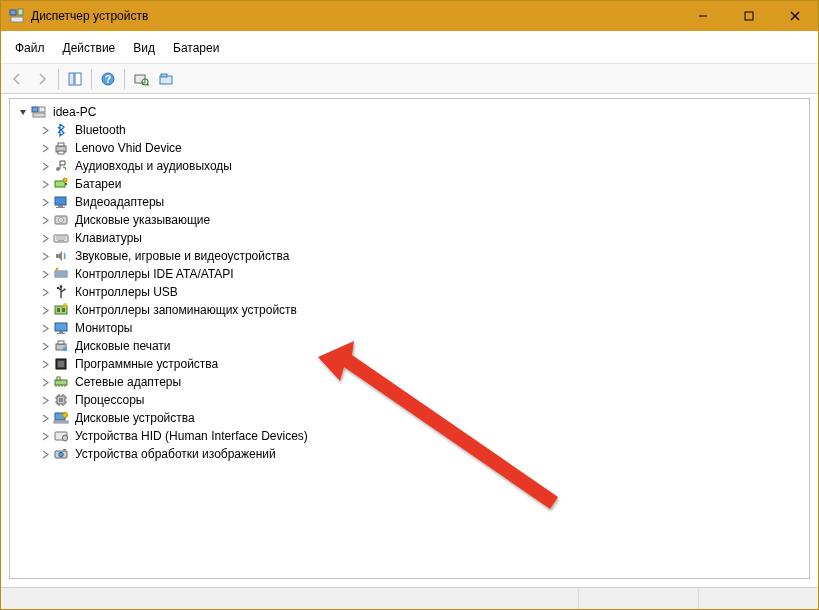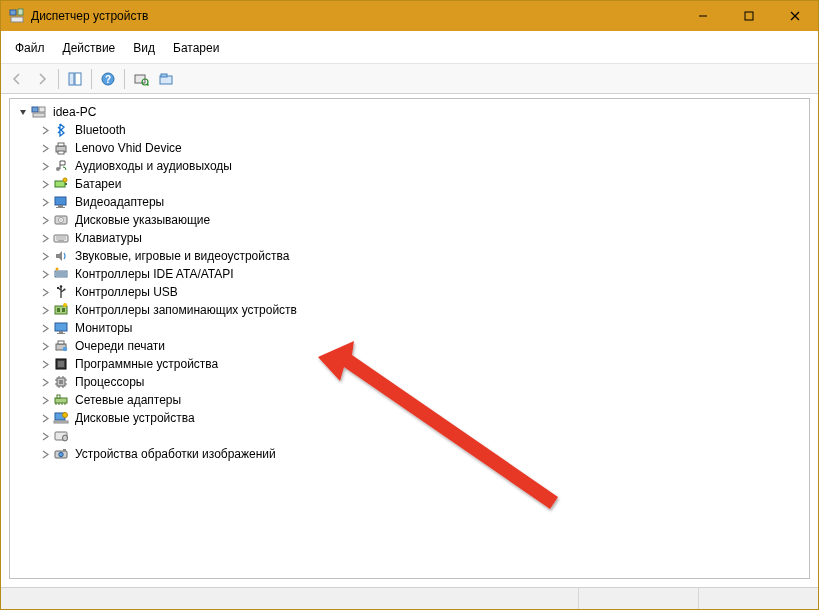--- a/index.html
+++ b/index.html
@@ -419,35 +419,53 @@
               <path d="M2 1 L7 4.5 L2 8" fill="none" stroke="#808080" stroke-width="1.2"></path>
             </svg>
           </span>
           <span class="dev-icon">
             <svg width="16" height="16" viewBox="0 0 16 16">
               <rect x="3" y="6" width="10" height="6" fill="#c8c8c8" stroke="#666"></rect>
               <rect x="5" y="3" width="6" height="3" fill="#fff" stroke="#666"></rect>
               <circle cx="12" cy="11" r="2.3" fill="#5aa0e0"></circle>
             </svg>
           </span>
-          <span class="label">Очереди печати</span>
+          <span class="label">Дисковые печати</span>
         </div>
         <div class="node" style="--indent: 26px;">
           <span class="expander">
             <svg width="9" height="9">
               <path d="M2 1 L7 4.5 L2 8" fill="none" stroke="#808080" stroke-width="1.2"></path>
             </svg>
           </span>
           <span class="dev-icon">
             <svg width="16" height="16" viewBox="0 0 16 16">
               <rect x="3" y="3" width="10" height="10" fill="#404040" stroke="#000"></rect>
               <rect x="5" y="5" width="6" height="6" fill="#707070"></rect>
             </svg>
           </span>
           <span class="label">Программные устройства</span>
+        </div>
+        <div class="node" style="--indent: 26px;">
+          <span class="expander">
+            <svg width="9" height="9">
+              <path d="M2 1 L7 4.5 L2 8" fill="none" stroke="#808080" stroke-width="1.2"></path>
+            </svg>
+          </span>
+          <span class="dev-icon">
+            <svg width="16" height="16" viewBox="0 0 16 16">
+              <rect x="2" y="6" width="12" height="5" fill="#a8d080" stroke="#4a7a2a"></rect>
+              <rect x="4" y="3" width="3" height="3" fill="#fff" stroke="#4a7a2a"></rect>
+              <line x1="3" y1="11" x2="3" y2="13" stroke="#4a7a2a"></line>
+              <line x1="6" y1="11" x2="6" y2="13" stroke="#4a7a2a"></line>
+              <line x1="9" y1="11" x2="9" y2="13" stroke="#4a7a2a"></line>
+              <line x1="12" y1="11" x2="12" y2="13" stroke="#4a7a2a"></line>
+            </svg>
+          </span>
+          <span class="label">Сетевые адаптеры</span>
         </div>
         <div class="node" style="--indent: 26px;">
           <span class="expander">
             <svg width="9" height="9">
               <path d="M2 1 L7 4.5 L2 8" fill="none" stroke="#808080" stroke-width="1.2"></path>
             </svg>
           </span>
           <span class="dev-icon">
             <svg width="16" height="16" viewBox="0 0 16 16">
               <rect x="4" y="4" width="8" height="8" fill="#c8c8c8" stroke="#666"></rect>
@@ -465,57 +483,40 @@
           <span class="label">Процессоры</span>
         </div>
         <div class="node" style="--indent: 26px;">
           <span class="expander">
             <svg width="9" height="9">
               <path d="M2 1 L7 4.5 L2 8" fill="none" stroke="#808080" stroke-width="1.2"></path>
             </svg>
           </span>
           <span class="dev-icon">
             <svg width="16" height="16" viewBox="0 0 16 16">
-              <rect x="2" y="6" width="12" height="5" fill="#a8d080" stroke="#4a7a2a"></rect>
-              <rect x="4" y="3" width="3" height="3" fill="#fff" stroke="#4a7a2a"></rect>
-              <line x1="3" y1="11" x2="3" y2="13" stroke="#4a7a2a"></line>
-              <line x1="6" y1="11" x2="6" y2="13" stroke="#4a7a2a"></line>
-              <line x1="9" y1="11" x2="9" y2="13" stroke="#4a7a2a"></line>
-              <line x1="12" y1="11" x2="12" y2="13" stroke="#4a7a2a"></line>
-            </svg>
-          </span>
-          <span class="label">Сетевые адаптеры</span>
-        </div>
-        <div class="node" style="--indent: 26px;">
-          <span class="expander">
-            <svg width="9" height="9">
-              <path d="M2 1 L7 4.5 L2 8" fill="none" stroke="#808080" stroke-width="1.2"></path>
-            </svg>
-          </span>
-          <span class="dev-icon">
-            <svg width="16" height="16" viewBox="0 0 16 16">
               <rect x="2" y="3" width="10" height="7" fill="#5aa0e0" stroke="#2a5a9a"></rect>
               <rect x="1" y="11" width="14" height="2" fill="#c8c8c8" stroke="#888"></rect>
               <circle cx="12" cy="5" r="2.5" fill="#f0c000" stroke="#b88a00"></circle>
             </svg>
           </span>
           <span class="label">Дисковые устройства</span>
         </div>
         <div class="node" style="--indent: 26px;">
           <span class="expander">
             <svg width="9" height="9">
               <path d="M2 1 L7 4.5 L2 8" fill="none" stroke="#808080" stroke-width="1.2"></path>
             </svg>
           </span>
           <span class="dev-icon">
             <svg width="16" height="16" viewBox="0 0 16 16">
               <rect x="2" y="4" width="12" height="8" rx="1" fill="#e8e8e8" stroke="#777"></rect>
               <ellipse cx="12" cy="10" rx="2.5" ry="3" fill="#d0d0d0" stroke="#666"></ellipse>
             </svg>
           </span>
+          <span class="label">Устройства HID (Human Interface Devices)</span>
         </div>
         <div class="node" style="--indent: 26px;">
           <span class="expander">
             <svg width="9" height="9">
               <path d="M2 1 L7 4.5 L2 8" fill="none" stroke="#808080" stroke-width="1.2"></path>
             </svg>
           </span>
           <span class="dev-icon">
             <svg width="16" height="16" viewBox="0 0 16 16">
               <rect x="2" y="5" width="12" height="7" rx="1" fill="#d0d0d0" stroke="#666"></rect>

